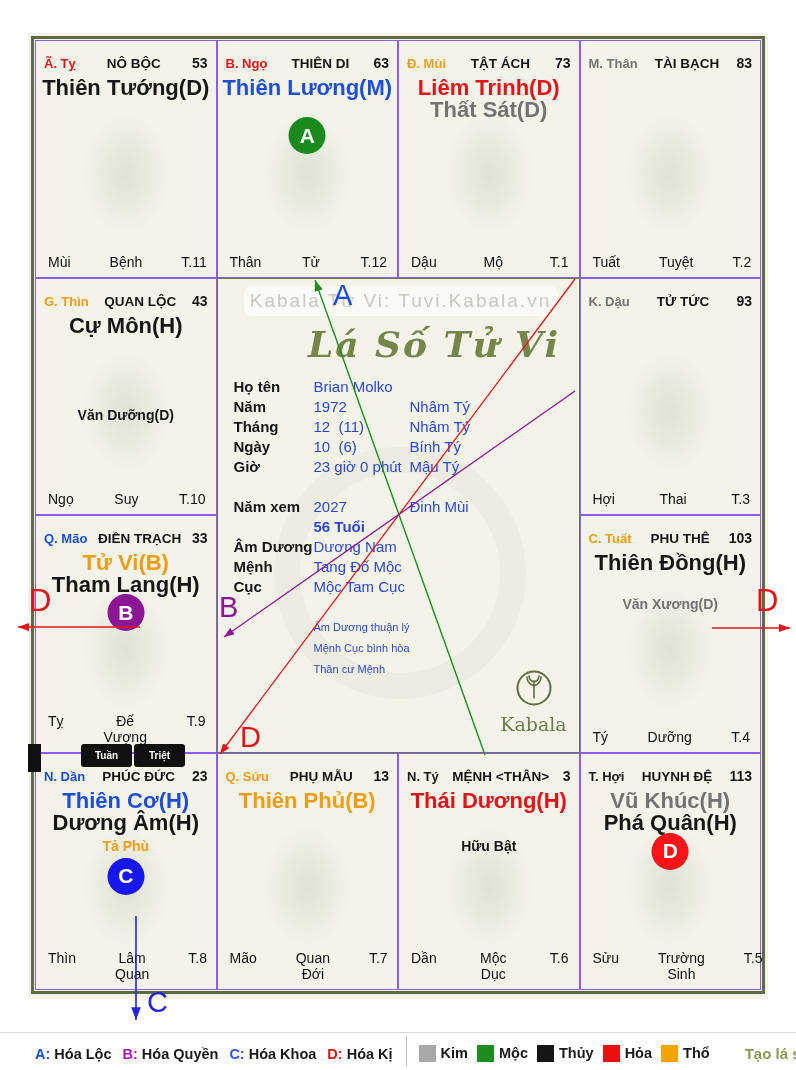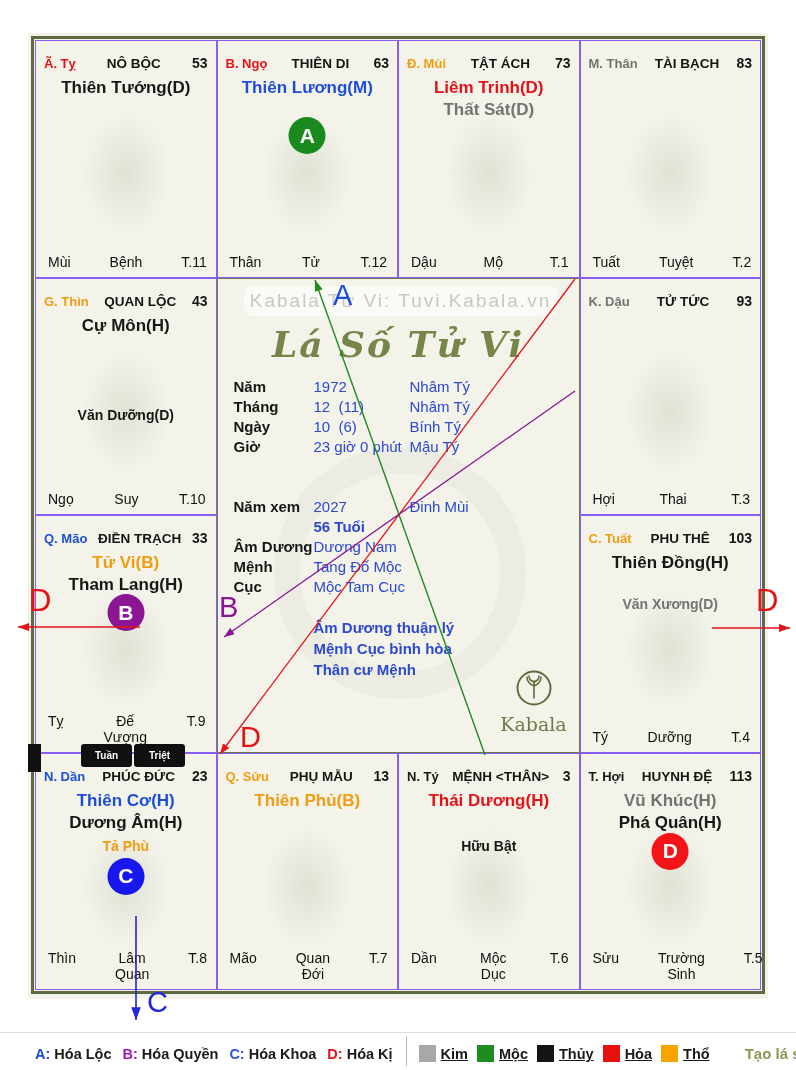--- a/index.html
+++ b/index.html
@@ -15,21 +15,21 @@
   .cy0{top:40px}.cy1{top:277.5px}.cy2{top:515px}.cy3{top:752.5px}
   .center{position:absolute;left:216.5px;top:277.5px;width:363px;height:475px;box-sizing:border-box;
         border:1px solid #6a7a4c;background:#f3f3ea;}
   .bagua{position:absolute;left:56px;top:168px;width:252px;height:252px;border-radius:50%;
         border:26px solid rgba(110,120,80,0.05);box-sizing:border-box;}
   .cell-head{position:absolute;top:14px;left:8px;right:8px;display:flex;align-items:baseline;
         font-weight:bold;font-size:13px;z-index:2;}
   .stem{white-space:nowrap;}
   .pname{flex:1;text-align:center;color:#151515;font-size:13.5px;white-space:nowrap;}
   .pnum{color:#151515;font-size:14px;}
-  .stars{position:absolute;top:36px;left:2px;right:2px;text-align:center;font-size:17px;
+  .stars{position:absolute;top:36px;left:2px;right:2px;text-align:center;font-size:22px;
         font-weight:bold;line-height:22px;z-index:2;}
   .minor{position:absolute;left:0;right:0;text-align:center;font-size:14px;font-weight:bold;z-index:2;}
   .p4 .minor{top:128px}.p7 .minor{top:80px}.p8 .minor{top:84px}.p10 .minor{top:84px}
   .badge-circle{position:absolute;left:50%;transform:translateX(-50%);width:37px;height:37px;
         border-radius:50%;color:#fff;font-size:21px;font-weight:bold;display:flex;
         align-items:center;justify-content:center;z-index:3;}
   .p1 .badge-circle{top:76px;background:#1a8a1f;}
   .p6 .badge-circle{top:78px;background:#8b1592;}
   .p8 .badge-circle{top:104px;background:#1717ee;}
   .p11 .badge-circle{top:79px;background:#f51418;}
@@ -37,45 +37,45 @@
         color:#111;z-index:2;gap:39px;}
   .fmid{flex:1;text-align:center;}
   .c-red{color:#e41317}.c-orange{color:#f09d12}.c-green{color:#1d4ed8}
   .c-gray{color:#737373}.c-black{color:#171717}.c-purple{color:#8b1592}
   
   .wm{position:absolute;left:26px;top:7px;width:314px;height:30px;background:rgba(255,255,255,.55);
       border-radius:8px;display:flex;align-items:center;justify-content:center;
       color:#c9c9c1;font-size:19px;letter-spacing:2px;white-space:nowrap;}
   .ctitle{position:absolute;top:44px;left:0;width:100%;text-align:center;
       font-family:"DejaVu Serif",serif;font-style:italic;font-weight:bold;
-      font-size:36px;color:#76864a;letter-spacing:2px;}
+      font-size:36px;color:#76864a;letter-spacing:2px;padding-left:36px;}
   .info{position:absolute;left:16px;right:6px;}
   .i1{top:98px}.i2{top:218px}
   .irow{display:flex;height:20px;font-size:15px;align-items:center;}
   .lab{width:80px;font-weight:bold;color:#161616;white-space:nowrap;}
   .v1{width:96px;color:#2c49cf;white-space:pre;}
   .v2{color:#2c49cf;white-space:nowrap;}
   .bold{font-weight:bold;}
-  .notes{position:absolute;left:96px;top:338px;font-weight:bold;color:#2c49cf;
-      font-size:15px;line-height:21px;}
+  .notes{position:absolute;left:96px;top:338px;font-weight:normal;color:#2c49cf;
+      font-size:11px;line-height:21px;}
   .logo{position:absolute;left:272px;top:390px;width:88px;text-align:center;}
   .logo-txt{font-family:"DejaVu Serif",serif;font-size:19px;color:#6d7c4a;margin-top:2px;}
   
   svg.overlay{position:absolute;left:0;top:0;z-index:5;pointer-events:none;}
   .letter{position:absolute;z-index:6;font-size:29px;font-weight:500;line-height:1;}
   .badge{position:absolute;z-index:6;background:#101010;color:#fff;font-weight:bold;
       font-size:10px;width:51px;height:23px;line-height:23px;text-align:center;border-radius:3px;}
   .edge-mark{position:absolute;z-index:6;left:28px;top:744px;width:13px;height:28px;background:#101010;}
   .hr{position:absolute;top:1032px;left:0;width:796px;height:1px;background:#dcdcdc;}
   .legend{position:absolute;top:1041px;left:35px;display:flex;align-items:center;
       font-size:14.5px;font-weight:bold;color:#1a1a1a;white-space:nowrap;}
   .lit{margin-right:11px;}
   .lkey{margin-right:4px;}
   .ldiv{width:1px;height:30px;background:#b9b9b9;margin:-5px 12px 0 2px;}
-  .el{display:flex;align-items:flex-end;margin-right:9px;text-decoration:underline;}
+  .el{display:flex;align-items:flex-start;margin-right:9px;}
   .sq{width:17px;height:17px;margin-right:5px;}
   .sq-kim{background:#a8a8a8}.sq-moc{background:#1f8c1f}.sq-thuy{background:#151515}
   .sq-hoa{background:#ea1010}.sq-tho{background:#f6a400}
   .credit{margin-left:26px;color:#8a9a55;font-weight:bold;font-size:15px;}
 </style>
 </head>
 <body>
 
 <div class="page">
   <div class="backdrop"></div>
@@ -269,20 +269,24 @@
         <span class="fmid">Trường Sinh</span>
         <span>T.5</span>
       </div>
   </div>
 
   <div class="center">
     <div class="bagua"></div>
     <div class="wm">Kabala Tử Vi: Tuvi.Kabala.vn</div>
     <div class="ctitle">Lá Số Tử Vi</div>
     <div class="info i1">
+      <div class="irow">
+          <span class="lab">Họ tên</span>
+          <span class="v1">Brian Molko</span>
+        </div>
       <div class="irow">
           <span class="lab">Năm</span>
           <span class="v1">1972</span>
           <span class="v2">Nhâm Tý</span>
         </div>
       <div class="irow">
           <span class="lab">Tháng</span>
           <span class="v1">12  (11)</span>
           <span class="v2">Nhâm Tý</span>
         </div>

